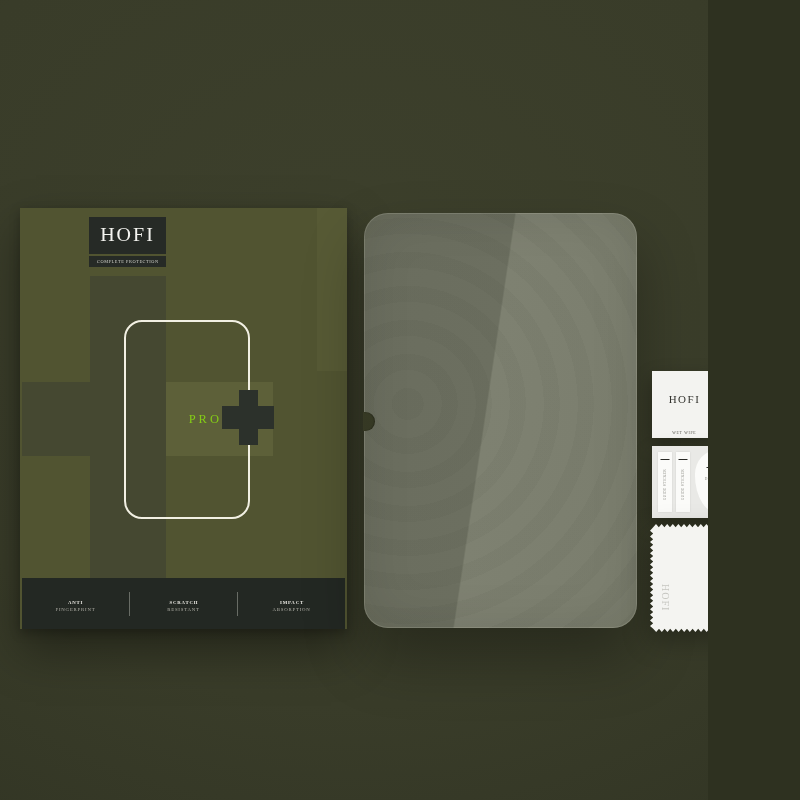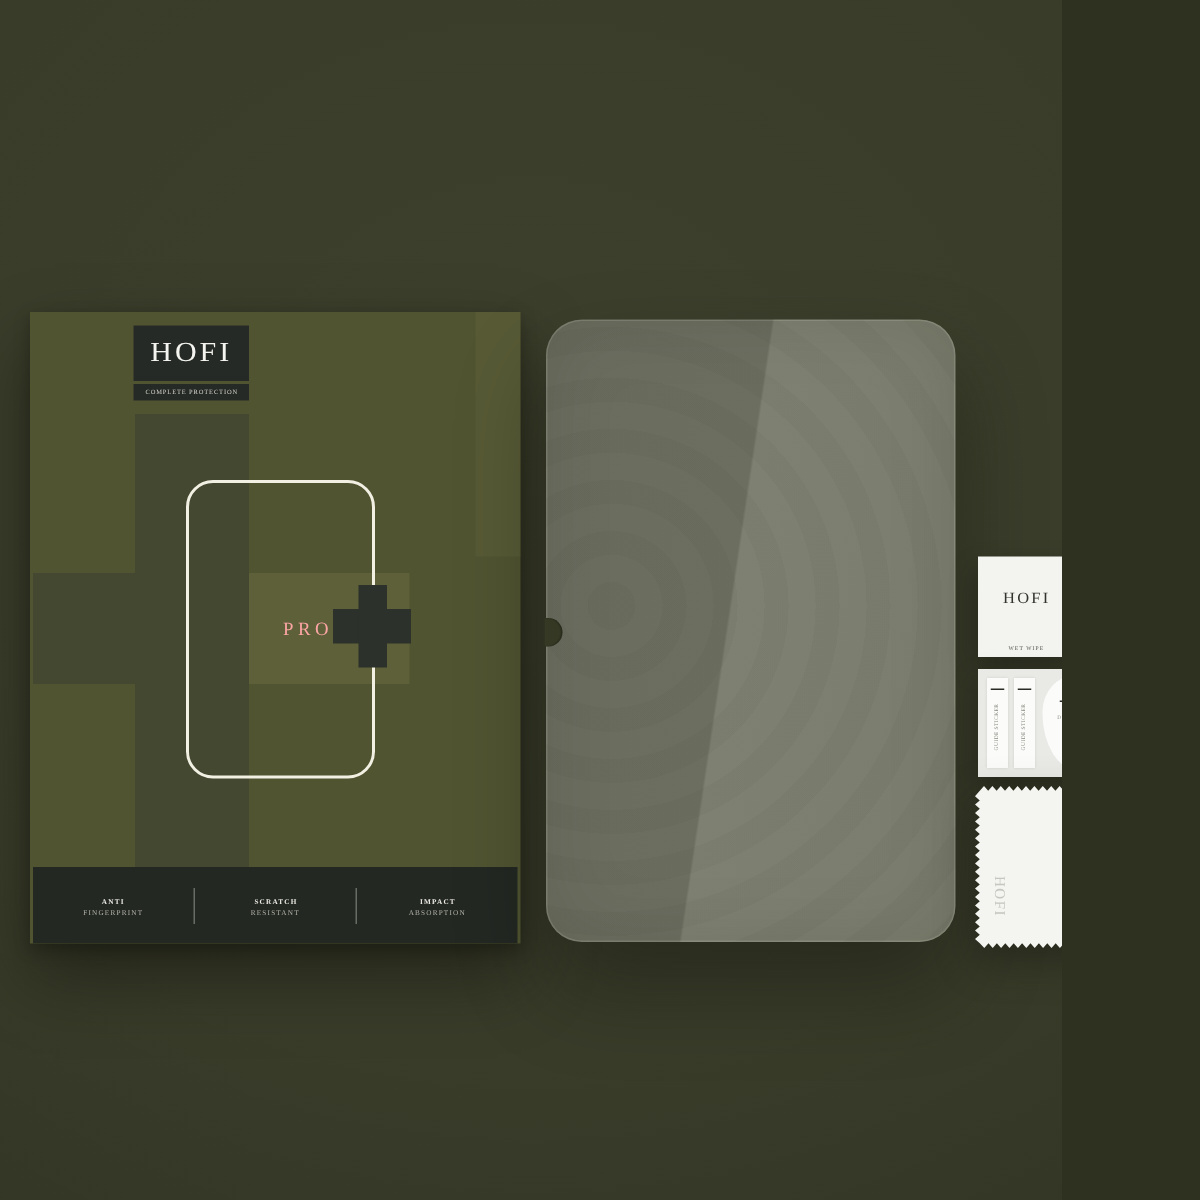--- a/index.html
+++ b/index.html
@@ -32,21 +32,21 @@
     left:69px;top:48px;width:77px;height:11px;background:#262a26;
     display:flex;align-items:center;justify-content:center;
   }
   .tiny{font-size:6px;display:inline-block;transform:scale(.72);transform-origin:50% 50%;white-space:nowrap;letter-spacing:.8px;}
   .box-tagline .tiny{color:#d6d6cf;}
   .tablet-outline{
     left:104px;top:112px;width:126px;height:199px;border:2px solid #f2f0e3;
     border-radius:18px;box-sizing:border-box;background:transparent;
   }
   .pro-label{
-    left:146px;top:204px;width:56px;text-align:right;color:#fca5a5;
+    left:146px;top:204px;width:56px;text-align:right;color:#84cc16;
     font-size:12.5px;letter-spacing:3px;font-weight:500;
   }
   .plus-h{left:202px;top:198px;width:52px;height:23px;background:#2c312b;}
   .plus-v{left:219px;top:182px;width:19px;height:55px;background:#2c312b;}
   .box-footer{
     left:2px;top:370px;width:323px;height:51px;background:#232823;
     display:flex;align-items:center;
   }
   .feature{flex:1;text-align:center;line-height:7px;}
   .f1{font-size:6px;display:inline-block;transform:scale(.8);letter-spacing:1px;font-weight:700;color:#ecebe5;white-space:nowrap;}

